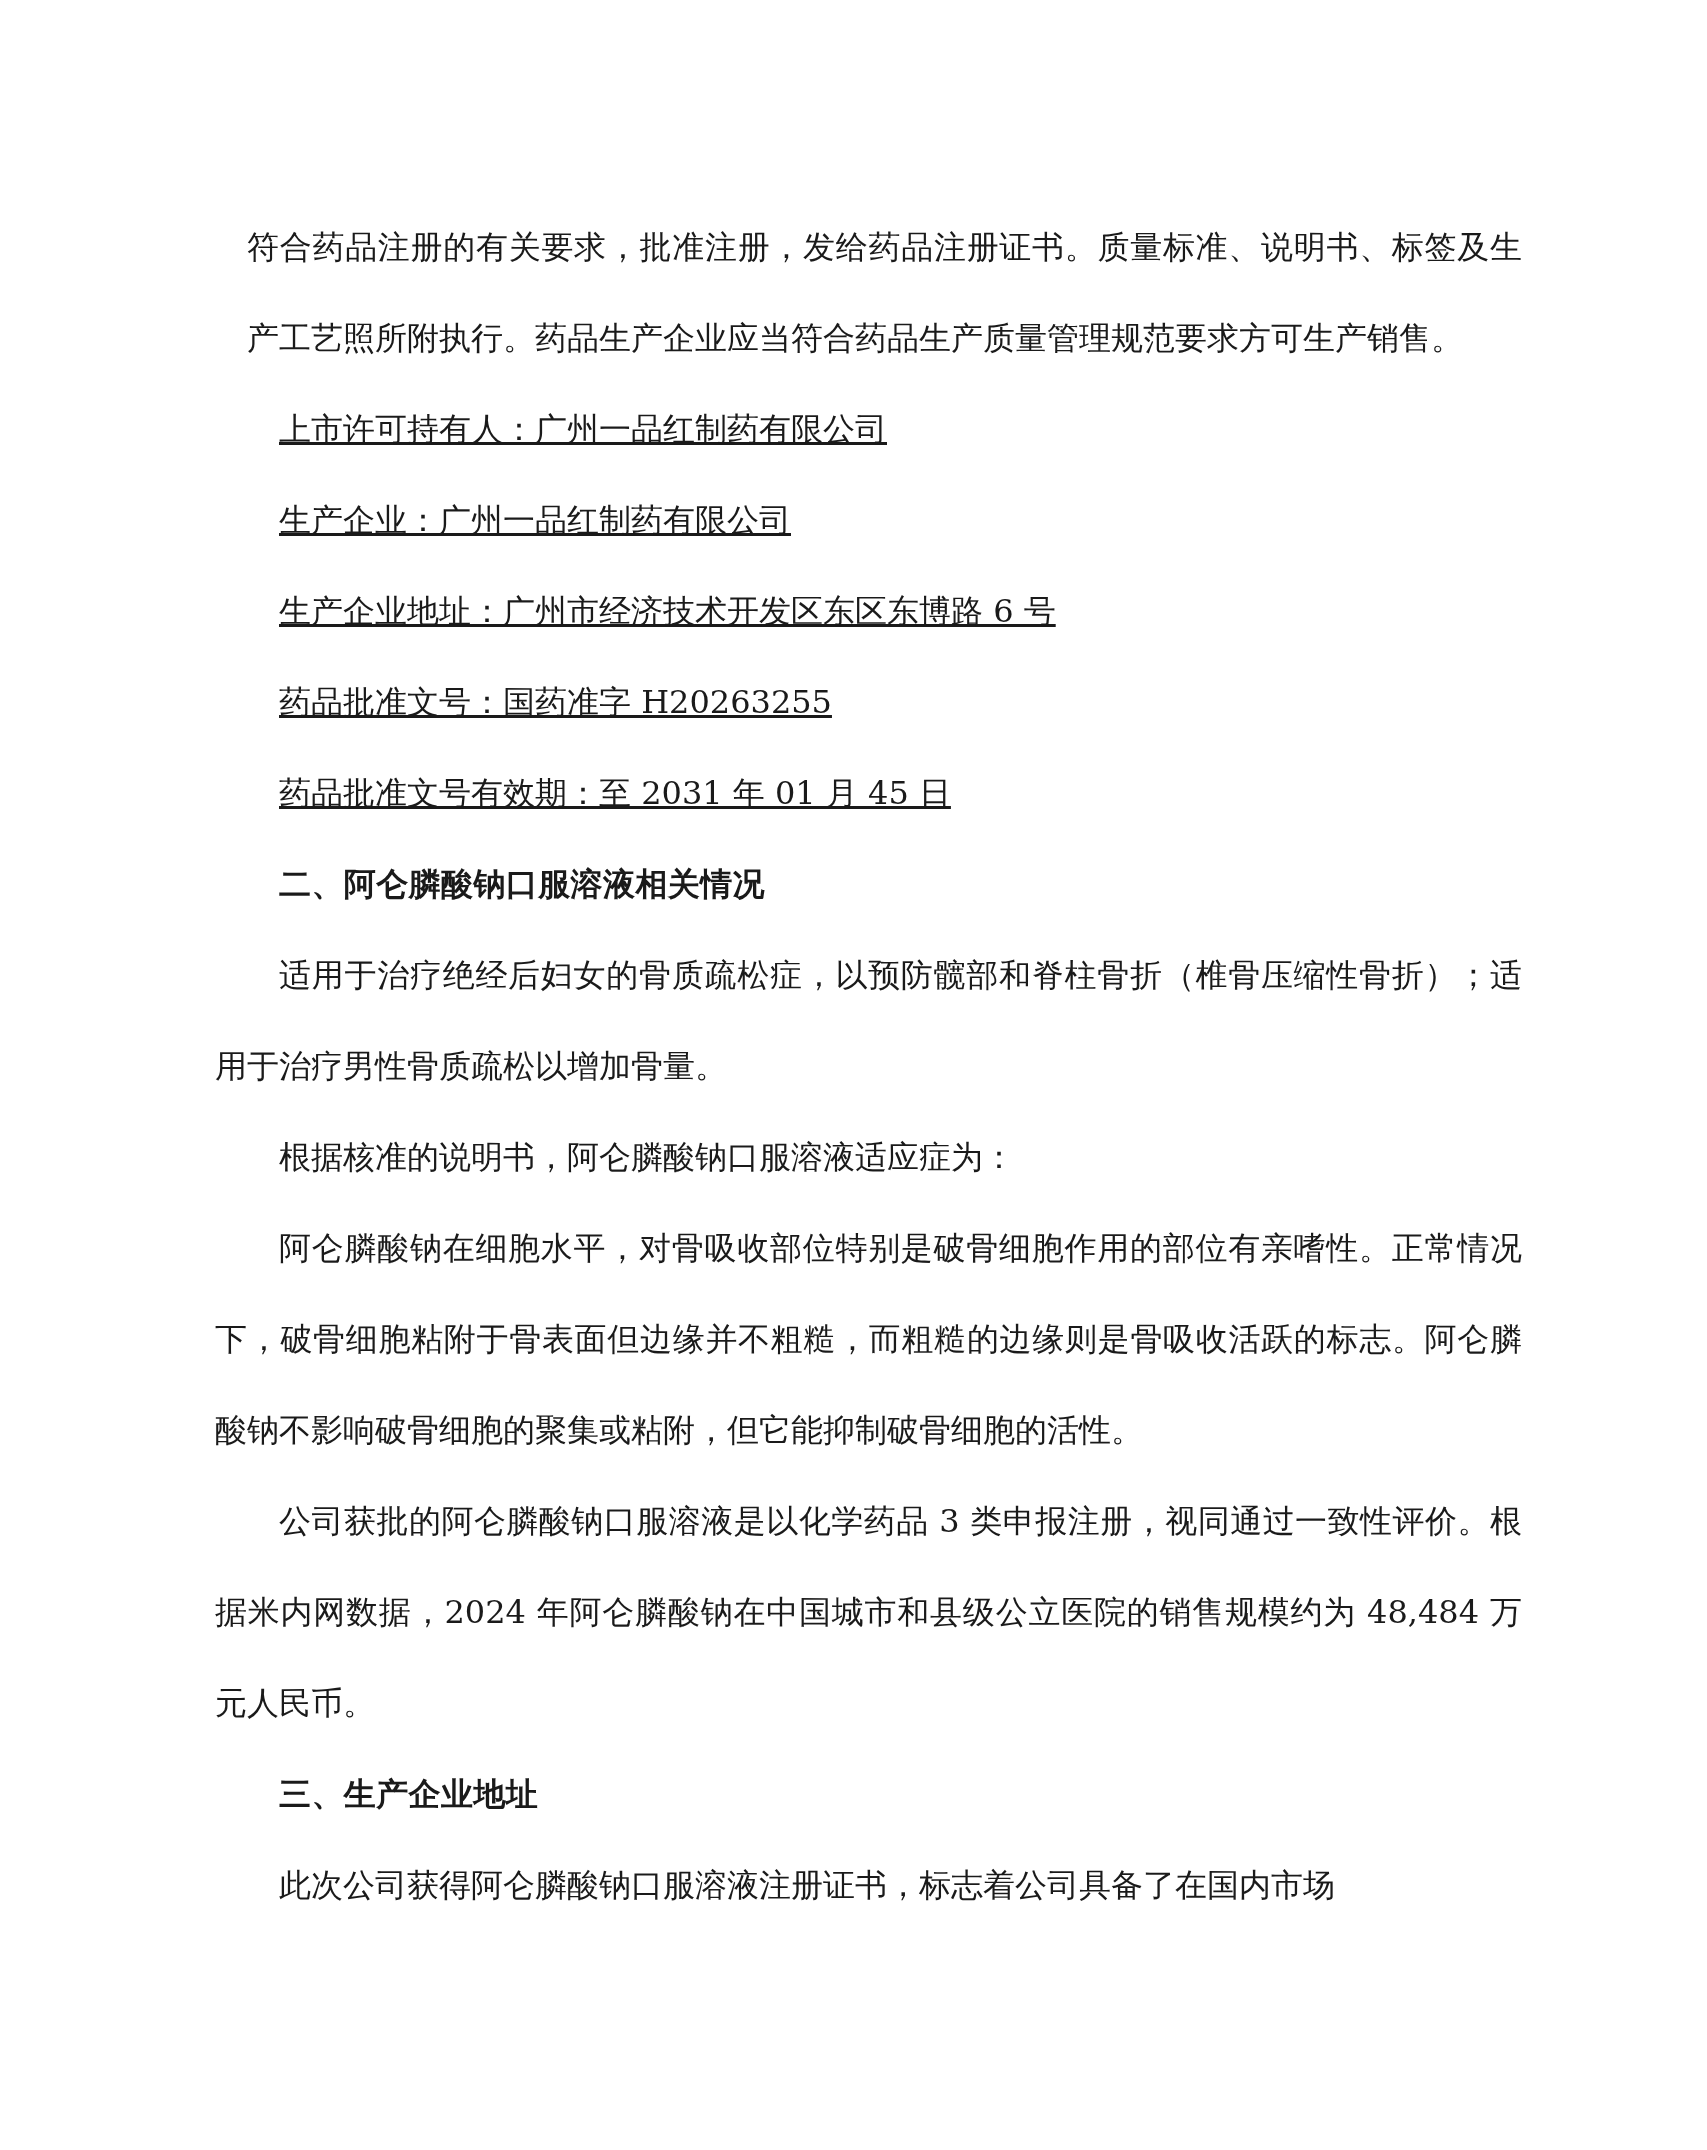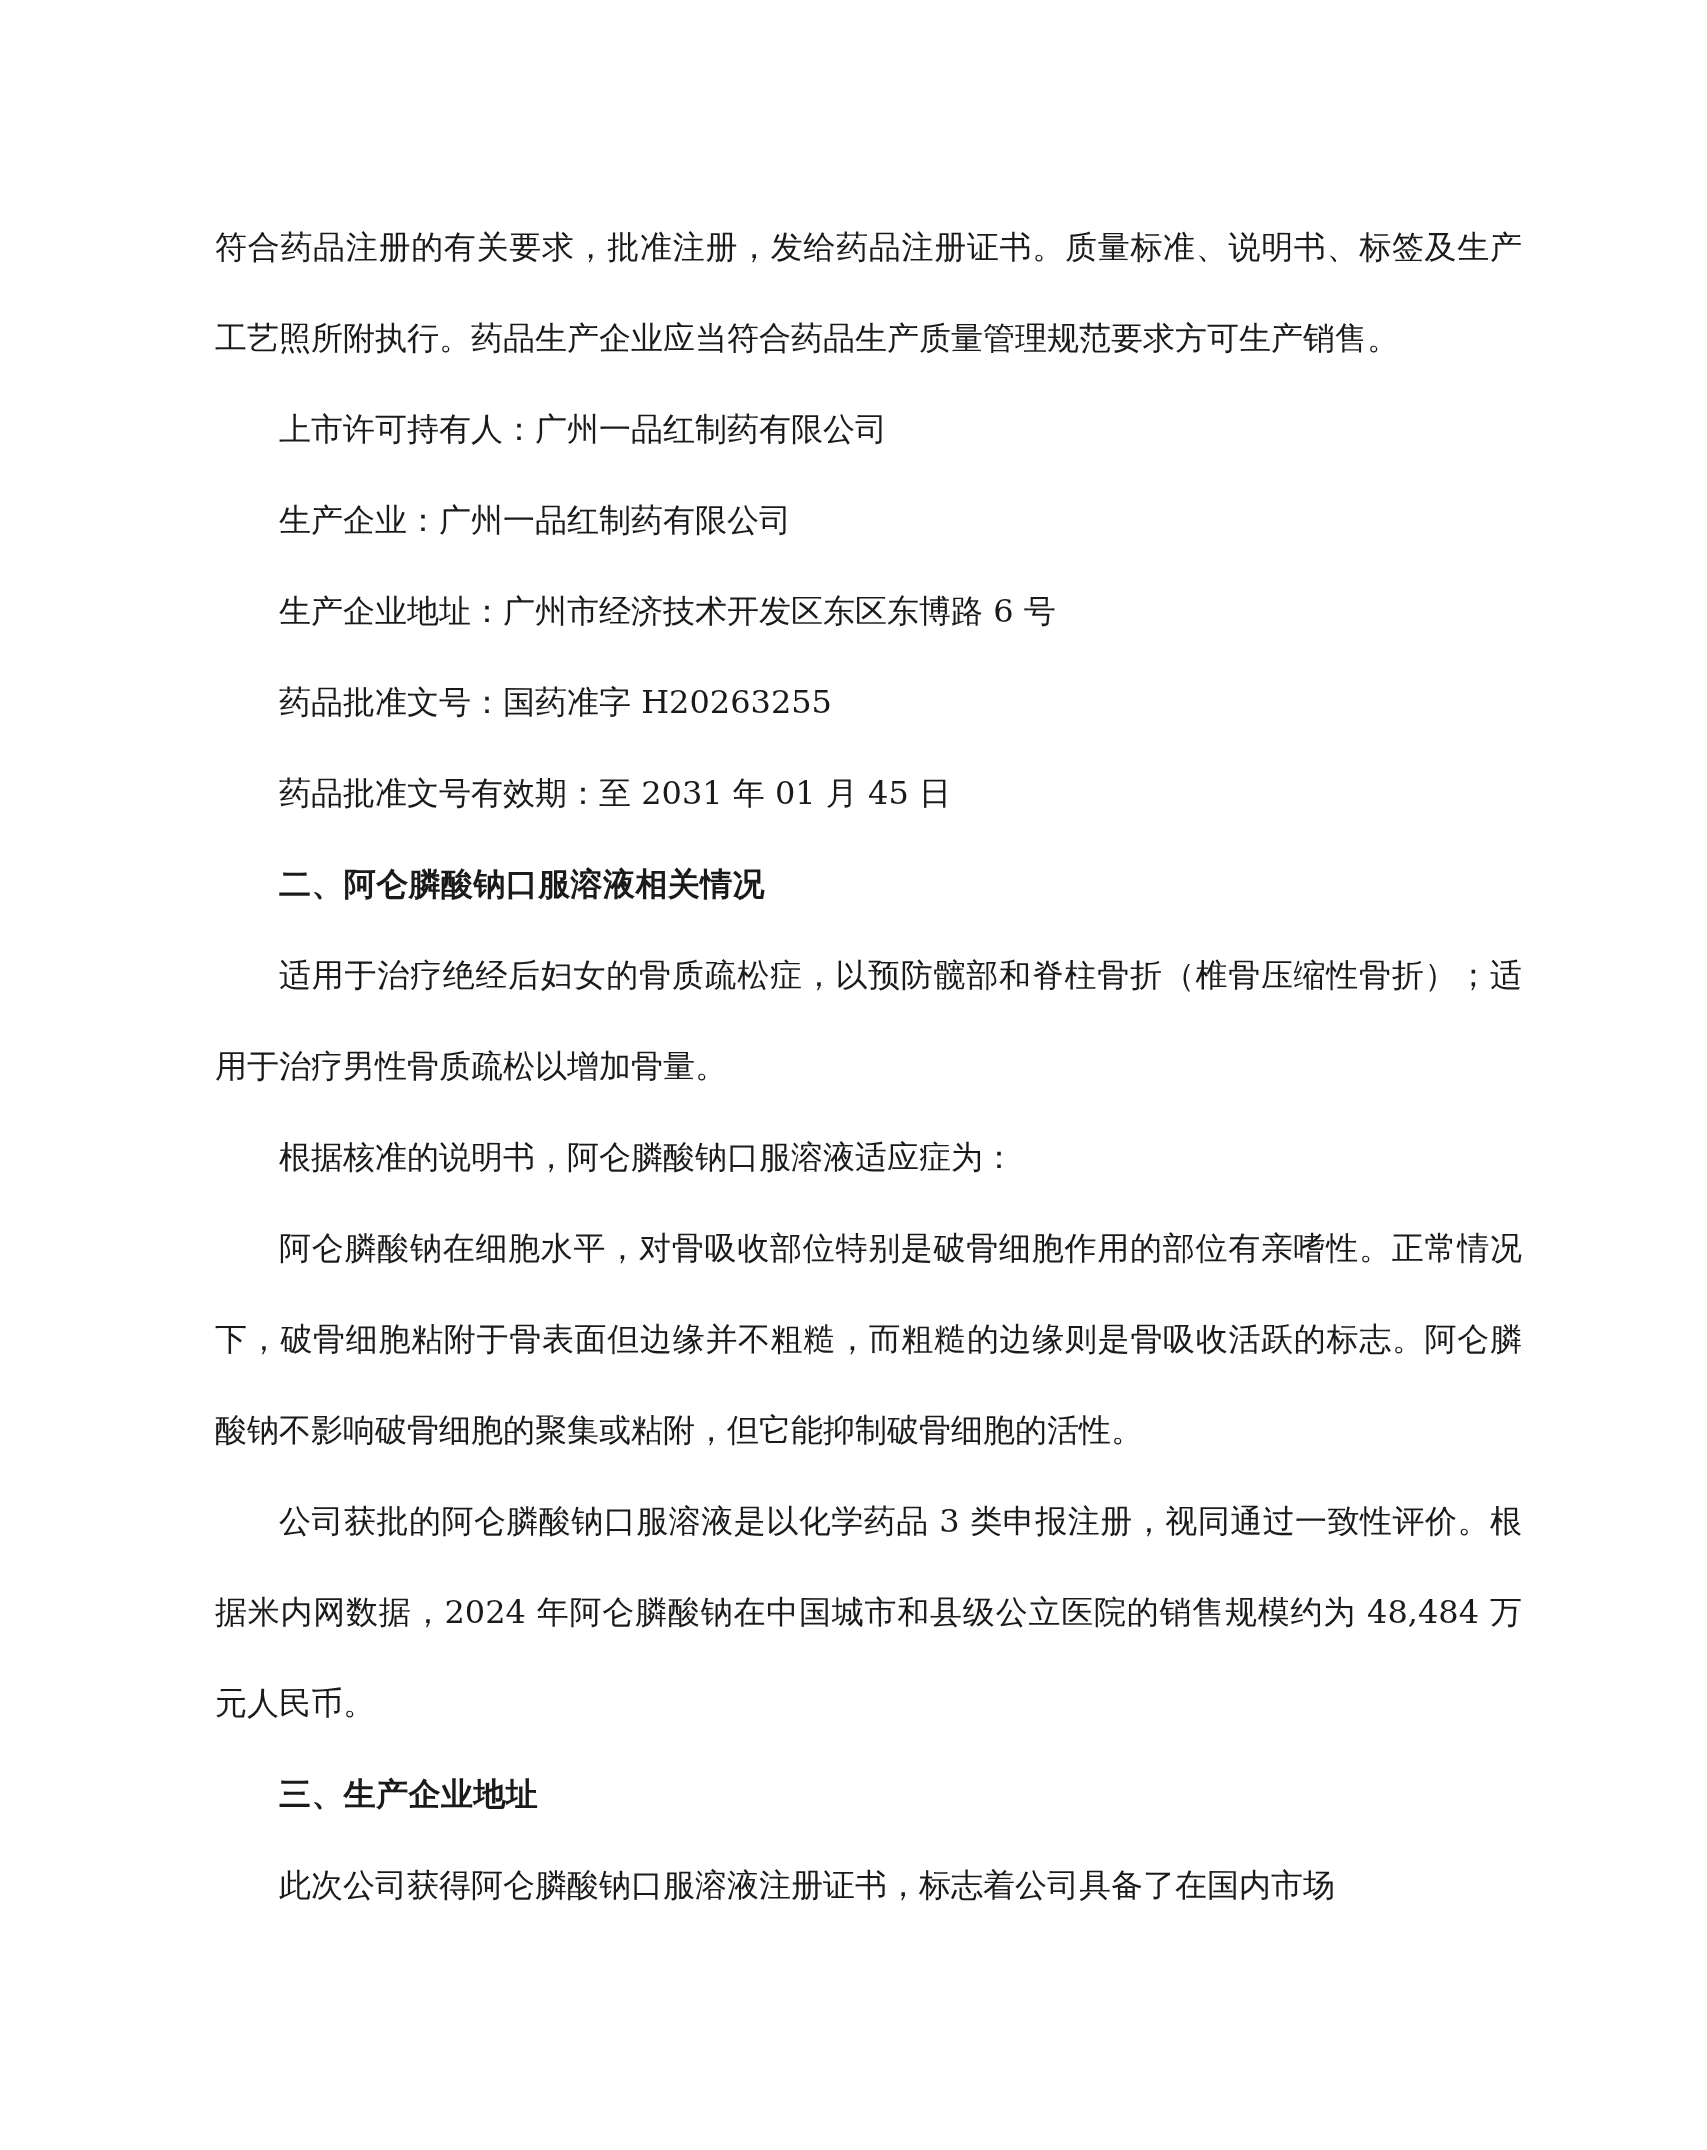--- a/index.html
+++ b/index.html
@@ -23,28 +23,30 @@
     font-size: 32px;
     line-height: 91px;
     text-align: justify;
     text-justify: inter-ideograph;
   }
   p {
     margin: 0;
   }
   .para {
     text-indent: 0;
+    margin-left: 32px;
   }
   
   .flow {
     text-indent: 64px;
   }
   
   .entry {
     padding-left: 64px;
+    text-decoration: underline;
   }
   .heading {
     padding-left: 64px;
     font-weight: bold;
     letter-spacing: 0.4px;
   }
   
   .cont {
     text-indent: 0;
   }

